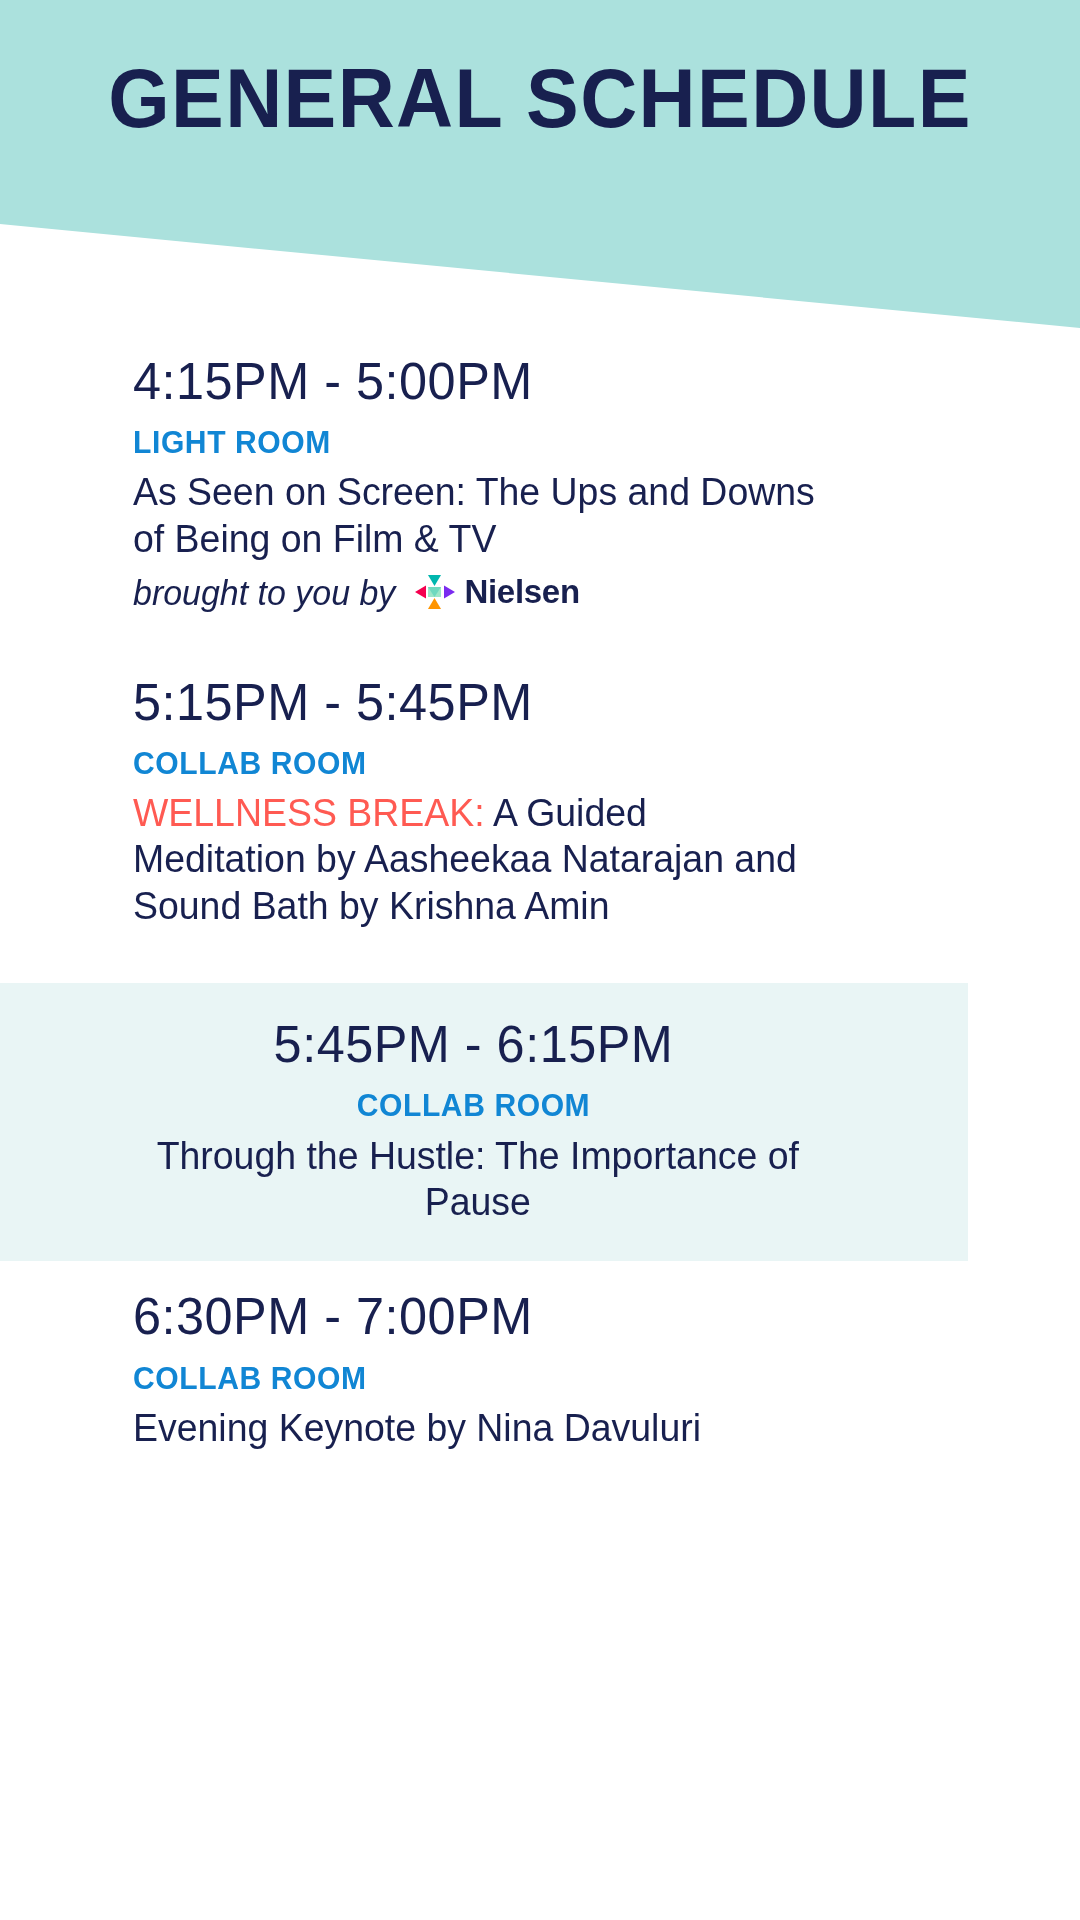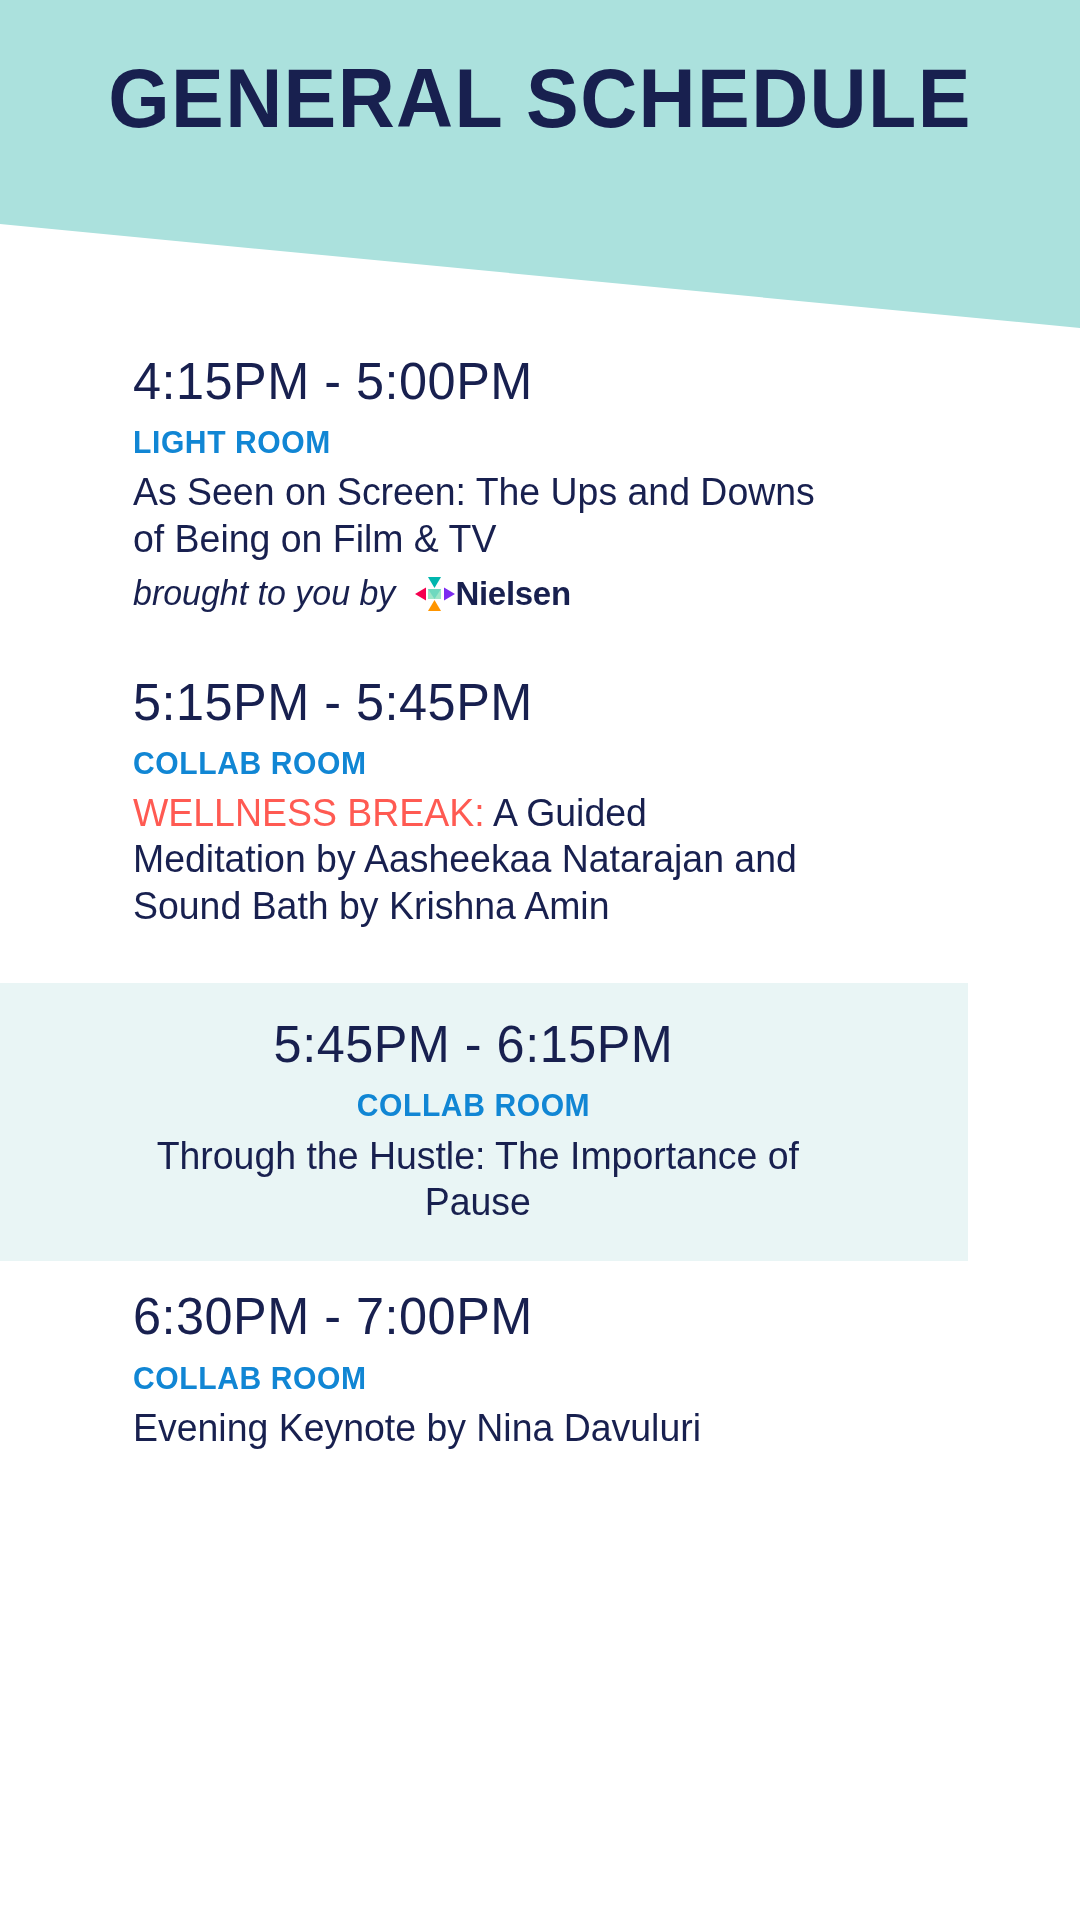--- a/index.html
+++ b/index.html
@@ -123,37 +123,38 @@
     position: relative;
     top: 4px;
     flex: 0 0 auto;
   }
   .bolt-icon svg { display: block; }
 
   
   .sponsor {
     margin-top: 12px;
     display: flex;
-    align-items: flex-end;
+    align-items: flex-start;
     color: #18204f;
     font-family: "Liberation Sans Narrow", "Liberation Sans", sans-serif;
     font-size: 35px;
     font-style: italic;
     font-weight: 400;
     line-height: 1.1;
     white-space: nowrap;
   }
   .sponsor-text {
     transform: scaleX(0.97);
     transform-origin: 0 50%;
   }
   .nielsen-logo {
     display: inline-flex;
     align-items: center;
     margin-left: 12px;
+    gap: 9px;
   }
   .nielsen-mark {
     width: 40px;
     height: 34px;
     flex: 0 0 auto;
   }
   .nielsen-mark svg { display: block; }
   .nielsen-word {
     color: #18204f;
     font-family: "Liberation Sans", sans-serif;

